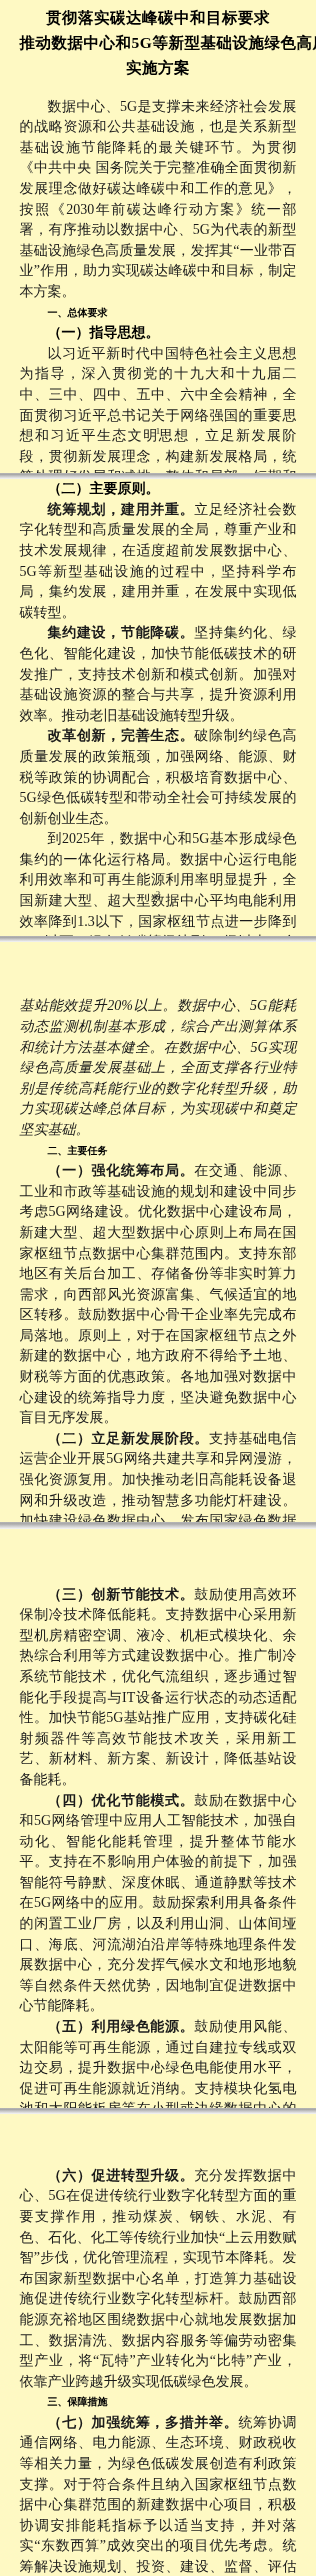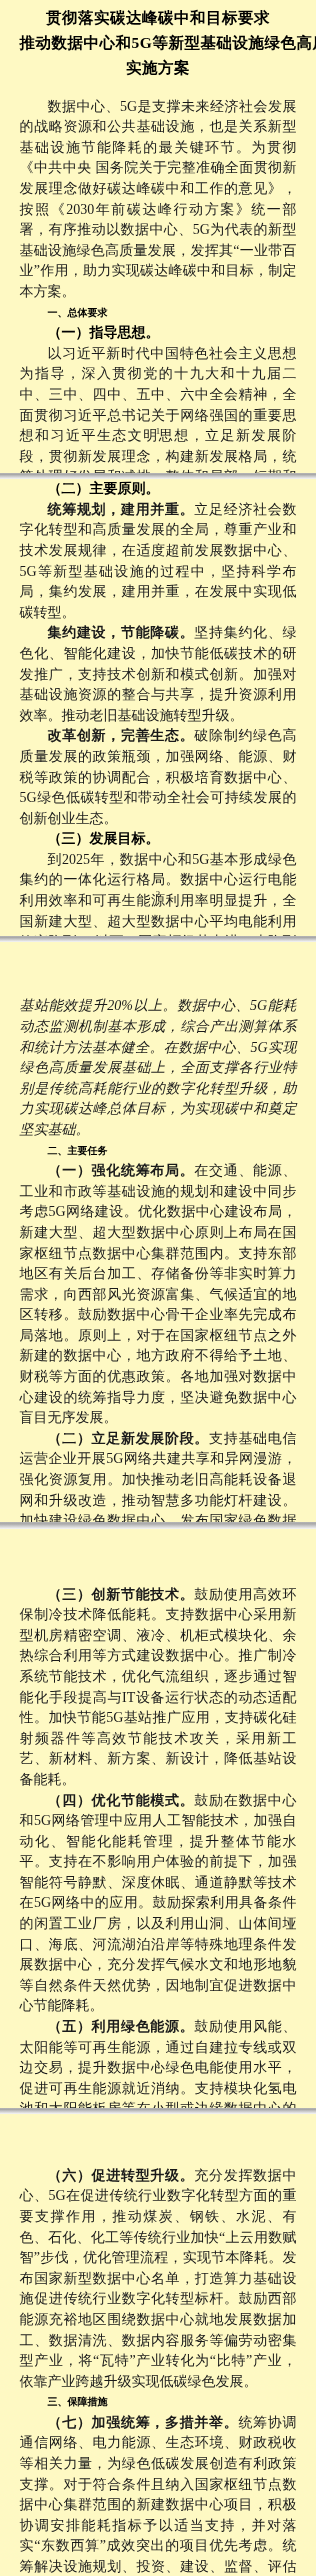--- a/index.html
+++ b/index.html
@@ -43,21 +43,20 @@
       <div class="h2">（一）指导思想。</div>
       <p class="para">以习近平新时代中国特色社会主义思想为指导，深入贯彻党的十九大和十九届二中、三中、四中、五中、六中全会精神，全面贯彻习近平总书记关于网络强国的重要思想和习近平生态文明思想，立足新发展阶段，贯彻新发展理念，构建新发展格局，统筹处理好发展和减排、整体和局部、短期和中长期的关系，加强数据、算力和能源之间的协同联动，加快技术创新和模式创新，坚定不移走绿色低碳发展之路。</p>
       <div class="pagenum">1</div>
     </section>
     <div class="page-sep"></div>
     <section class="page page-2">
       <div class="h2">（二）主要原则。</div>
       <p class="para"><span class="lead">统筹规划，建用并重。</span><span>立足经济社会数字化转型和高质量发展的全局，尊重产业和技术发展规律，在适度超前发展数据中心、5G等新型基础设施的过程中，坚持科学布局，集约发展，建用并重，在发展中实现低碳转型。</span></p>
       <p class="para"><span class="lead">集约建设，节能降碳。</span><span>坚持集约化、绿色化、智能化建设，加快节能低碳技术的研发推广，支持技术创新和模式创新。加强对基础设施资源的整合与共享，提升资源利用效率。推动老旧基础设施转型升级。</span></p>
       <p class="para"><span class="lead">改革创新，完善生态。</span><span>破除制约绿色高质量发展的政策瓶颈，加强网络、能源、财税等政策的协调配合，积极培育数据中心、5G绿色低碳转型和带动全社会可持续发展的创新创业生态。</span></p>
-      <div class="h2">（三）发展目标。</div>
       <p class="para">到2025年，数据中心和5G基本形成绿色集约的一体化运行格局。数据中心运行电能利用效率和可再生能源利用率明显提升，全国新建大型、超大型数据中心平均电能利用效率降到1.3以下，国家枢纽节点进一步降到1.25以下，绿色低碳等级达到4A级以上。全国数据中心整体利用率明显提升，西部数据中心利用率由30%提高到50%以上，东西部算力供需更为均衡。5G</p>
       <div class="pagenum">2</div>
     </section>
     <div class="page-sep"></div>
     <section class="page page-3">
       <p class="para no-indent">基站能效提升20%以上。数据中心、5G能耗动态监测机制基本形成，综合产出测算体系和统计方法基本健全。在数据中心、5G实现绿色高质量发展基础上，全面支撑各行业特别是传统高耗能行业的数字化转型升级，助力实现碳达峰总体目标，为实现碳中和奠定坚实基础。</p>
       <div class="h1">二、主要任务</div>
       <p class="para"><span class="lead">（一）强化统筹布局。</span><span>在交通、能源、工业和市政等基础设施的规划和建设中同步考虑5G网络建设。优化数据中心建设布局，新建大型、超大型数据中心原则上布局在国家枢纽节点数据中心集群范围内。支持东部地区有关后台加工、存储备份等非实时算力需求，向西部风光资源富集、气候适宜的地区转移。鼓励数据中心骨干企业率先完成布局落地。原则上，对于在国家枢纽节点之外新建的数据中心，地方政府不得给予土地、财税等方面的优惠政策。各地加强对数据中心建设的统筹指导力度，坚决避免数据中心盲目无序发展。</span></p>
       <p class="para"><span class="lead">（二）立足新发展阶段。</span><span>支持基础电信运营企业开展5G网络共建共享和异网漫游，强化资源复用。加快推动老旧高能耗设备退网和升级改造，推动智慧多功能灯杆建设。加快建设绿色数据中心，发布国家绿色数据中心名单。新建大型、超大型数据中心电能利用效率不高于1.3，逐步对电能利用效率超过1.5的数据中心进行节能降碳改造。对于区域内数据中心整体上架率（建成投用1年以上）低于50%的，不支持规划新的数据中心集群，不支持新建大型和超大型数据中心项目。</span></p>
       <div class="pagenum">3</div>

